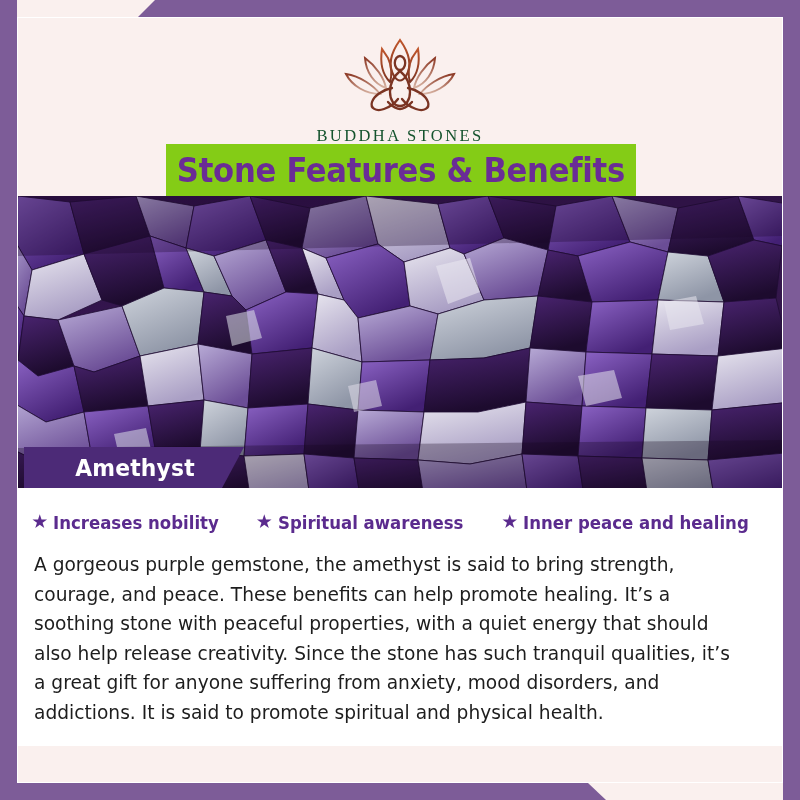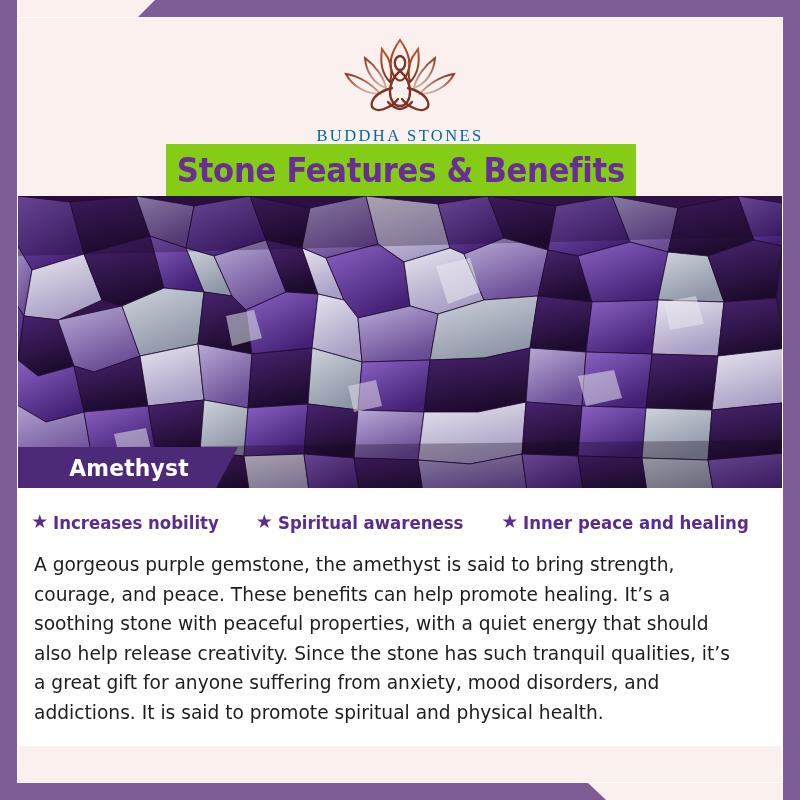--- a/index.html
+++ b/index.html
@@ -74,21 +74,21 @@
     display: flex;
     flex-direction: column;
     align-items: center;
   }
   .lotus { display: block; }
   .brand-name {
     margin-top: 2px;
     font-family: "Liberation Serif", serif;
     font-size: 16.5px;
     letter-spacing: 2.4px;
-    color: #0369a1;
+    color: #14532d;
     font-weight: 400;
   }
 
   .title-band {
     position: absolute;
     left: 148px;
     top: 126px;
     width: 470px;
     height: 52px;
     background: #84cc16;
@@ -112,21 +112,21 @@
     top: 196px; left: 18px;
     width: 764px; height: 292px;
     overflow: hidden;
     z-index: 2;
     background: #2a1140;
   }
   .photo svg { display: block; }
 
   .stone-label {
     position: absolute;
-    left: 18px;
+    left: 24px;
     top: 447px;
     height: 41px;
     padding: 0 46px 0 48px;
     background: #4c2a77;
     display: flex;
     align-items: center;
     z-index: 4;
     clip-path: polygon(0 0, 100% 0, calc(100% - 22px) 100%, 0 100%);
   }
   .stone-label-text {

